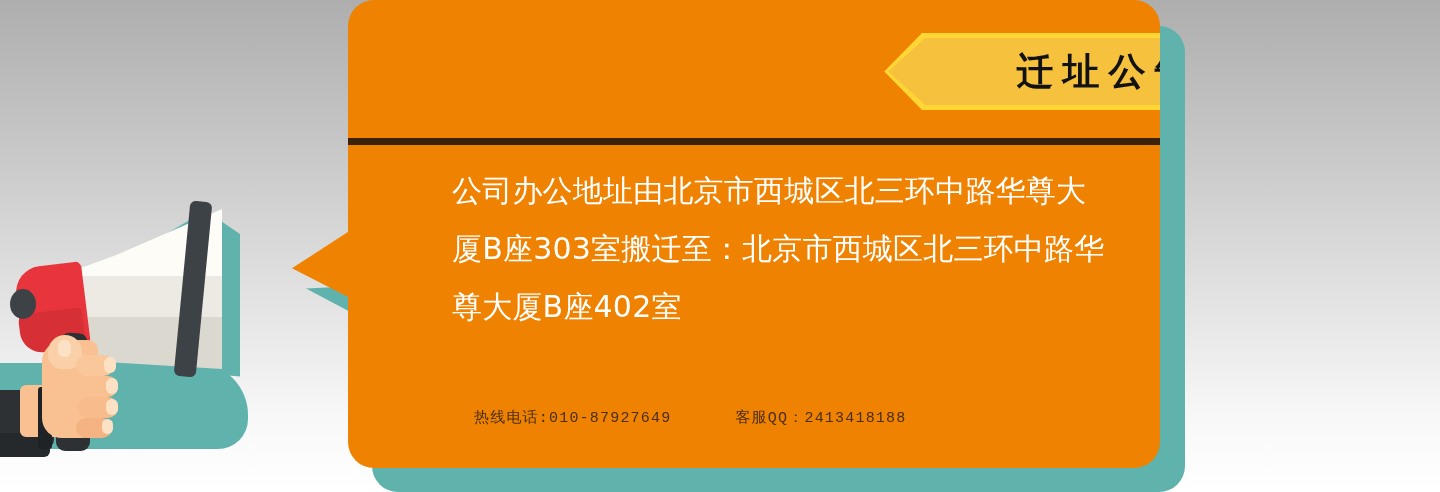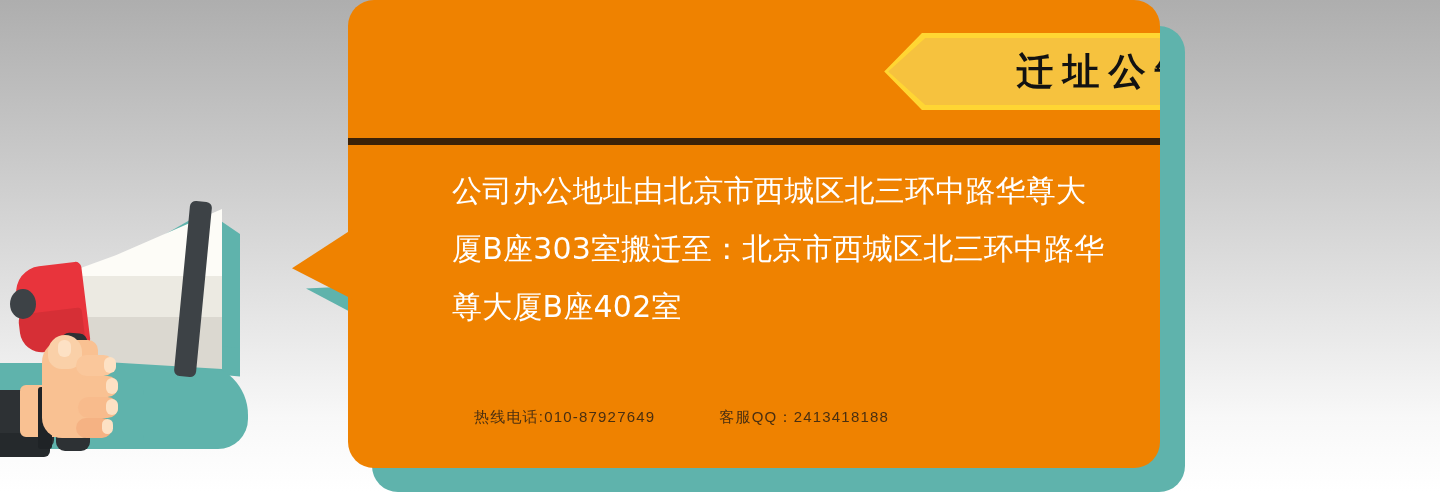--- a/index.html
+++ b/index.html
@@ -129,21 +129,21 @@
     position: absolute;
     left: 0;
     top: 408px;
     width: 812px;
     display: flex;
     padding-left: 126px;
     box-sizing: border-box;
     color: #4a2f10;
     font-size: 15px;
     letter-spacing: 1.2px;
-    font-family: Liberation Sans, sans-serif;
+    font-family: Liberation Mono, monospace;
   }
   .footer .contact-qq {
     margin-left: 64px;
   }
 
   
   .mega {
     position: absolute;
     left: 0px;
     top: 185px;

